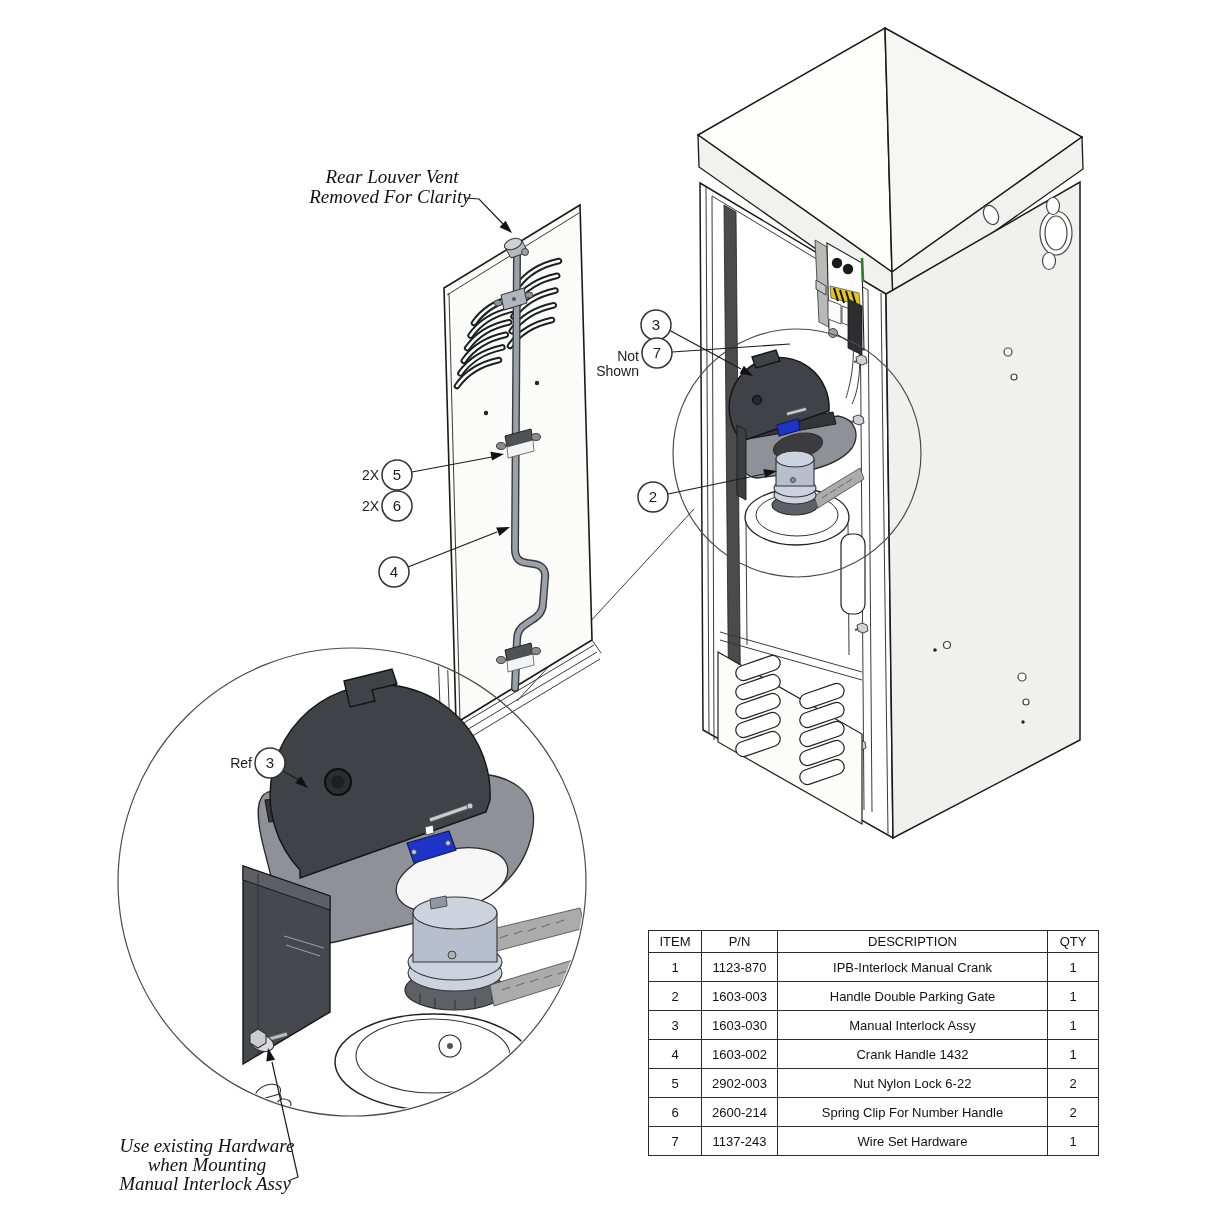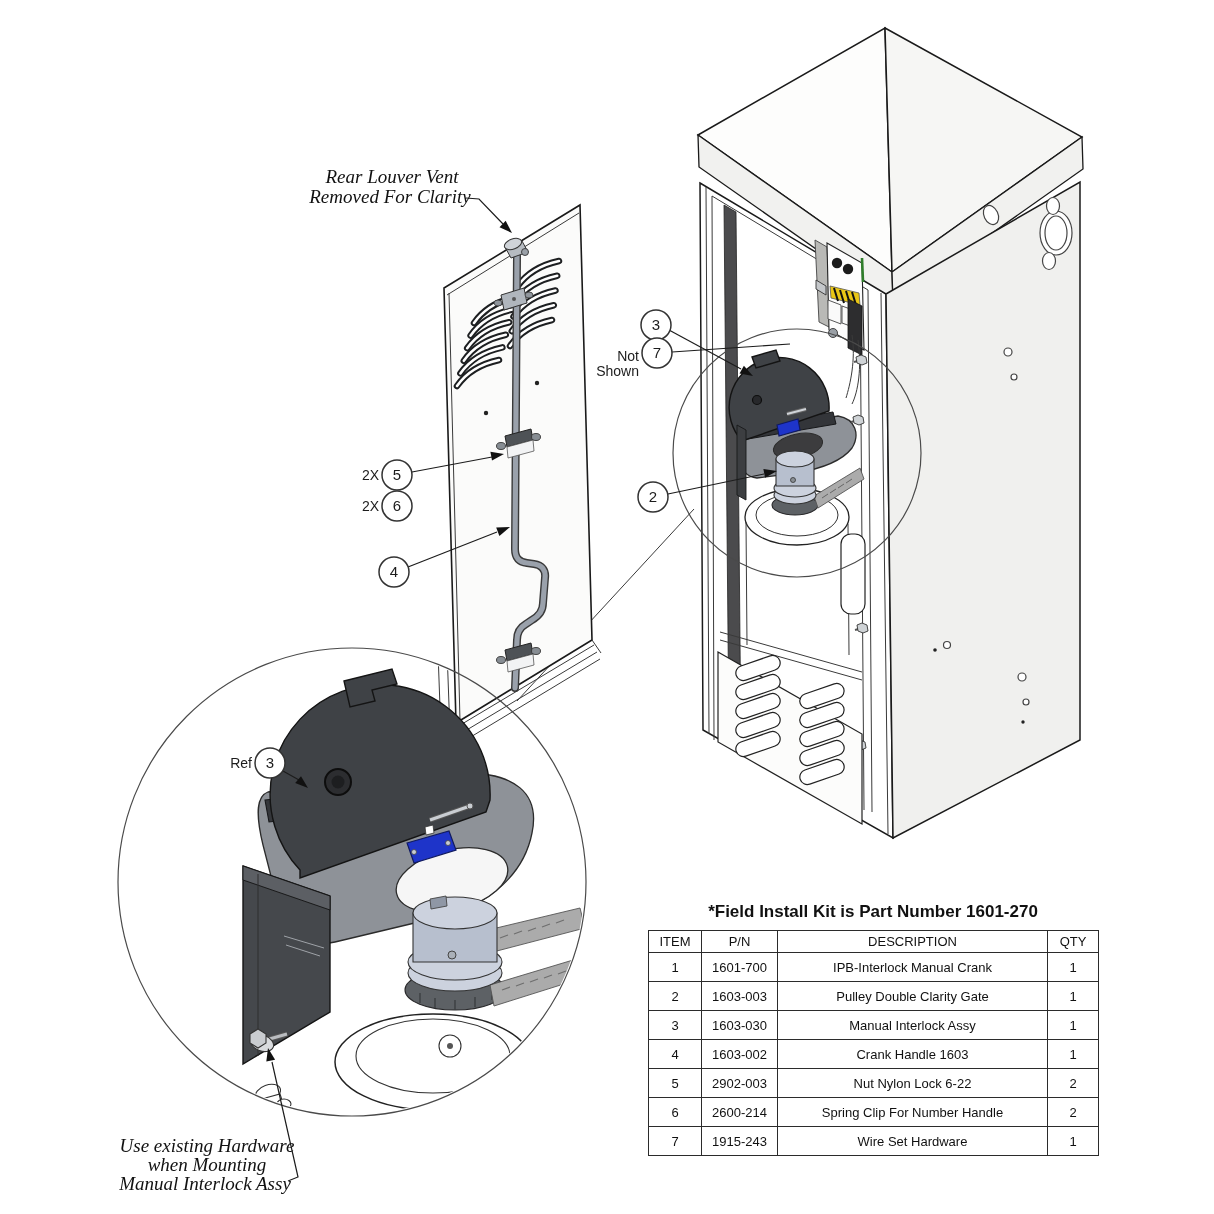--- a/index.html
+++ b/index.html
@@ -353,75 +353,74 @@
 
   <g>
     <text class="serifLbl" x="392" y="183" text-anchor="middle">Rear Louver Vent</text>
     <text class="serifLbl" x="390" y="203" text-anchor="middle">Removed For Clarity</text>
     <text class="serifLbl" x="207" y="1152" text-anchor="middle">Use existing Hardware</text>
     <text class="serifLbl" x="207" y="1171" text-anchor="middle">when Mounting</text>
     <text class="serifLbl" x="205" y="1190" text-anchor="middle">Manual Interlock Assy</text>
   </g>
 </svg>
 
-<div id="tableTitle">*Field Install Kit is Part Number 1601-270</div>
 <table id="partsTable">
   <colgroup>
     <col style="width:53px">
         <col style="width:76px">
         <col style="width:270px">
         <col style="width:51px">
   </colgroup>
   <thead>
         <tr id="ptHead">
           <th>ITEM</th>
           <th>P/N</th>
           <th>DESCRIPTION</th>
           <th>QTY</th>
         </tr>
       </thead>
   <tbody id="ptBody">
         <tr>
           <td>1</td>
-          <td>1601-700</td>
+          <td>1123-870</td>
           <td>IPB-Interlock Manual Crank</td>
           <td>1</td>
         </tr>
         <tr>
           <td>2</td>
           <td>1603-003</td>
-          <td>Pulley Double Clarity Gate</td>
+          <td>Handle Double Parking Gate</td>
           <td>1</td>
         </tr>
         <tr>
           <td>3</td>
           <td>1603-030</td>
           <td>Manual Interlock Assy</td>
           <td>1</td>
         </tr>
         <tr>
           <td>4</td>
           <td>1603-002</td>
-          <td>Crank Handle 1603</td>
+          <td>Crank Handle 1432</td>
           <td>1</td>
         </tr>
         <tr>
           <td>5</td>
           <td>2902-003</td>
           <td>Nut Nylon Lock 6-22</td>
           <td>2</td>
         </tr>
         <tr>
           <td>6</td>
           <td>2600-214</td>
           <td>Spring Clip For Number Handle</td>
           <td>2</td>
         </tr>
         <tr>
           <td>7</td>
-          <td>1915-243</td>
+          <td>1137-243</td>
           <td>Wire Set Hardware</td>
           <td>1</td>
         </tr>
       </tbody>
 </table>
 
 </div>
 
 </body></html>

